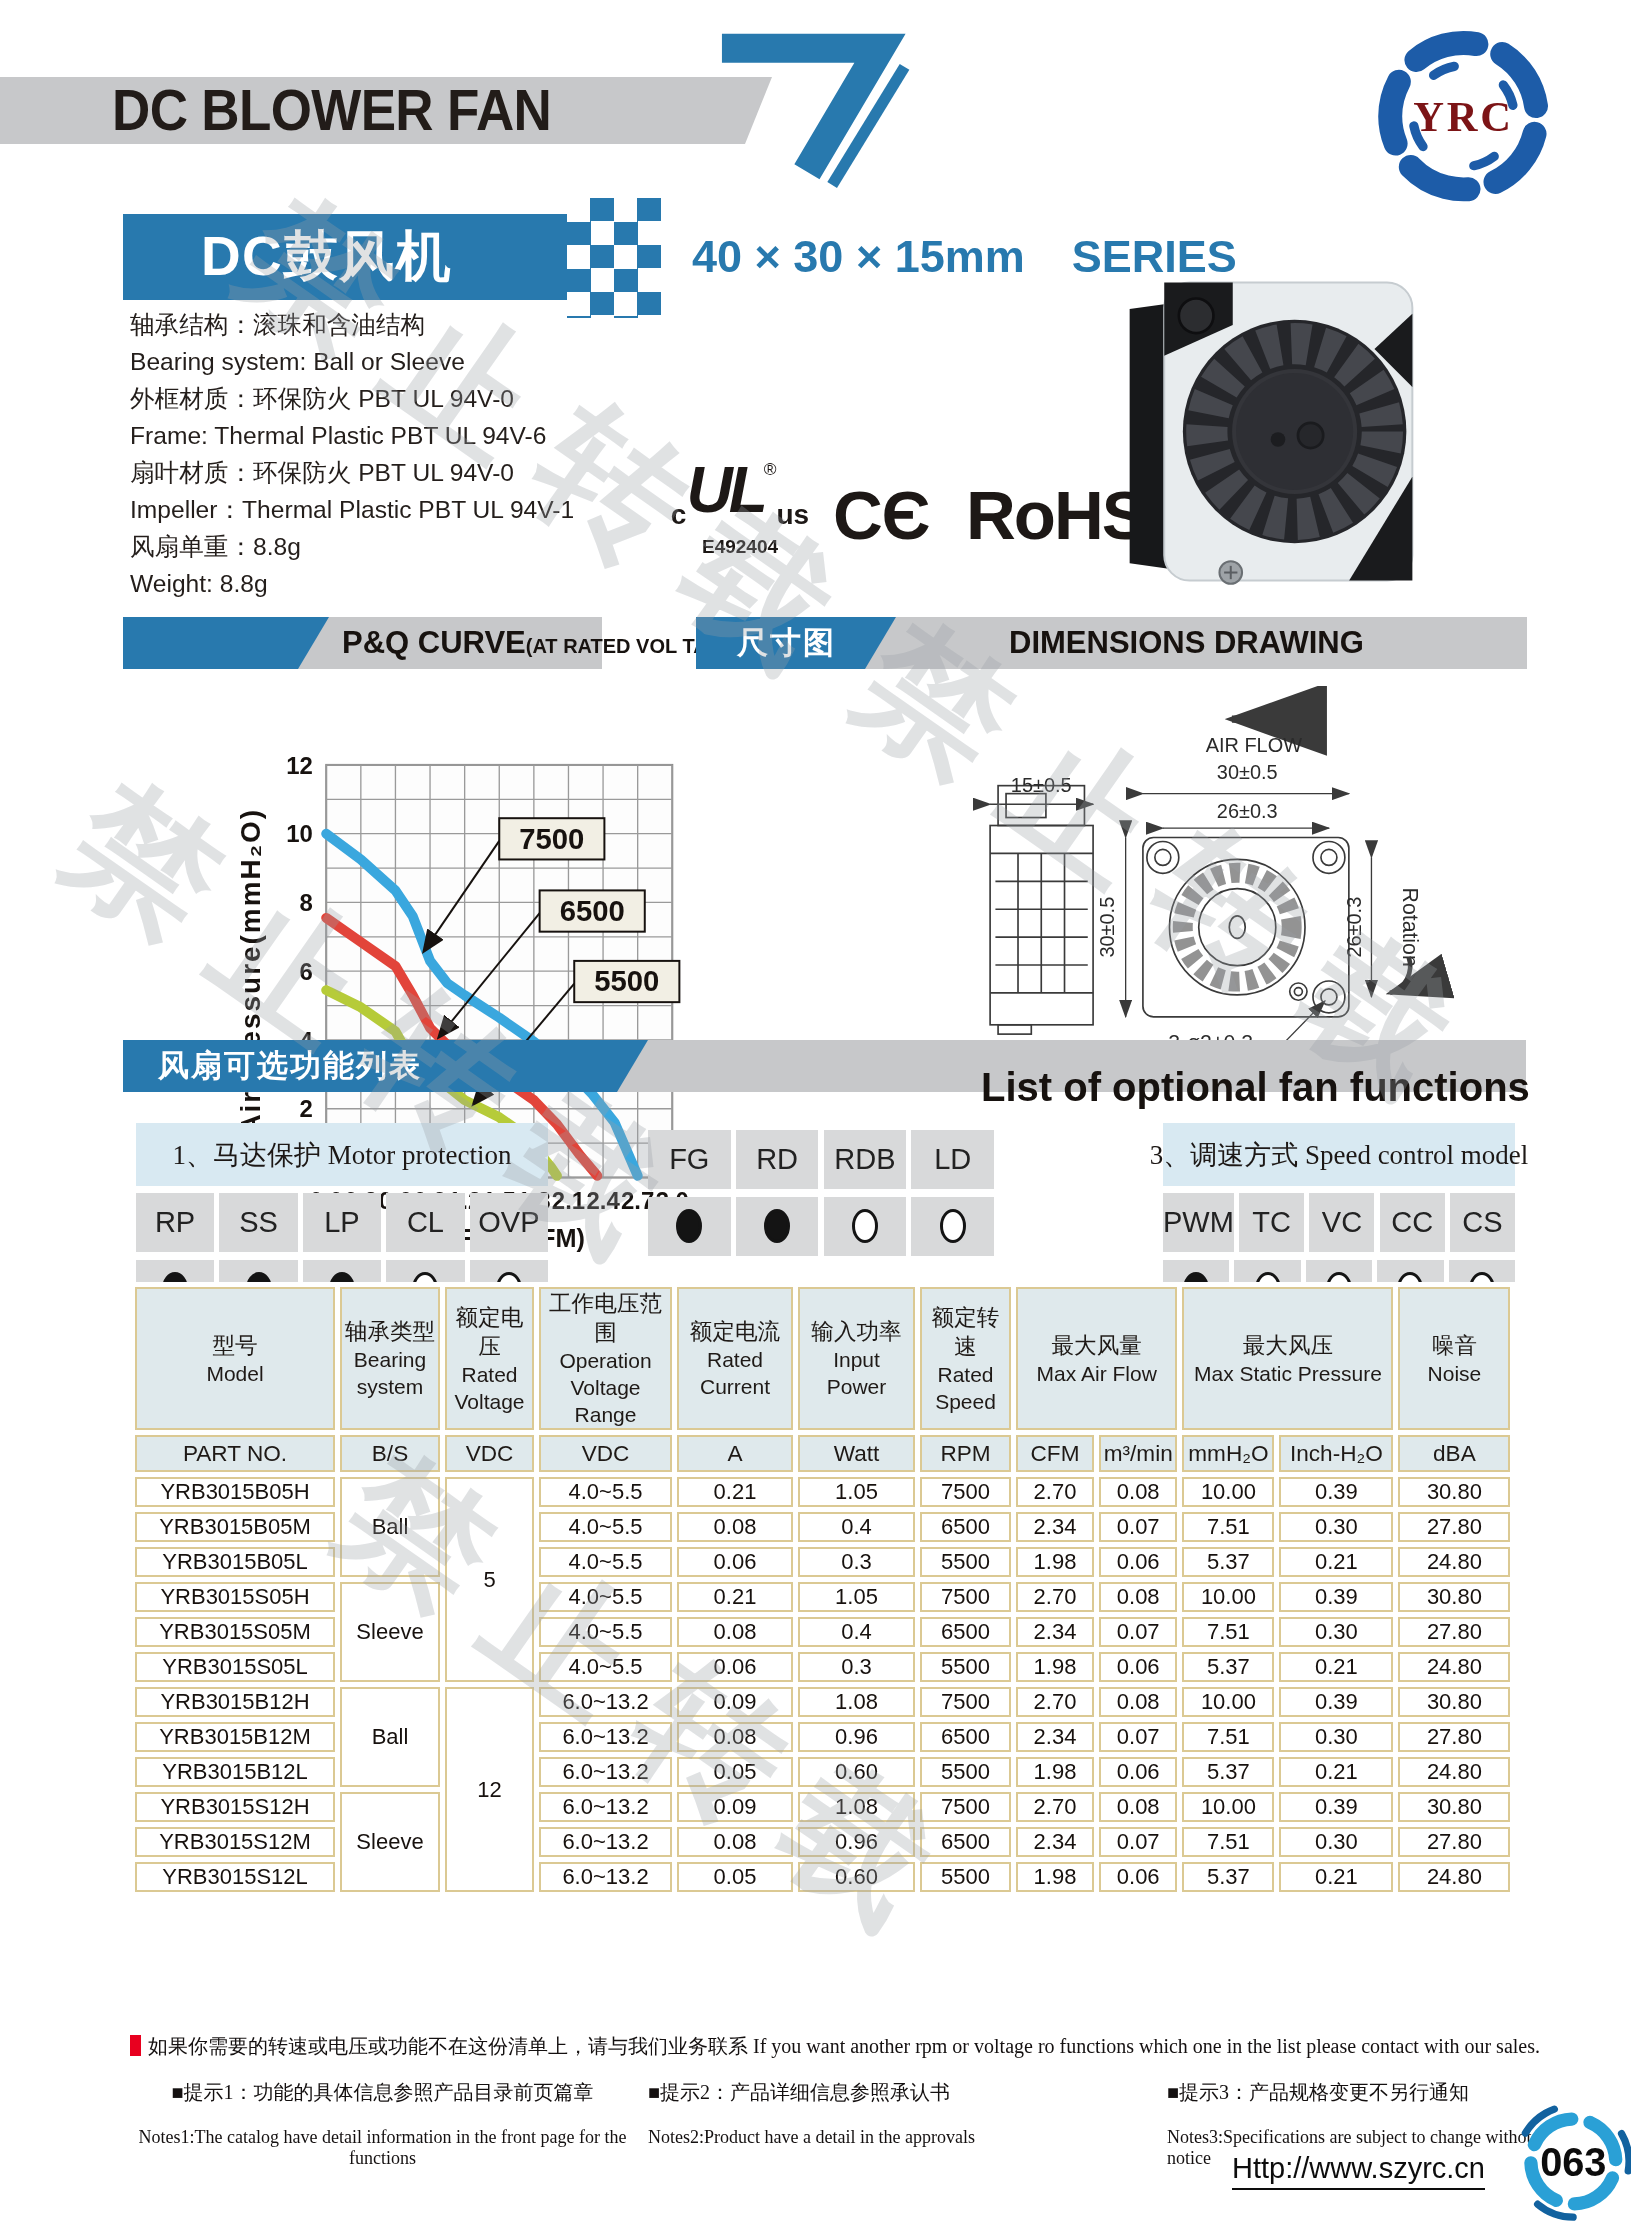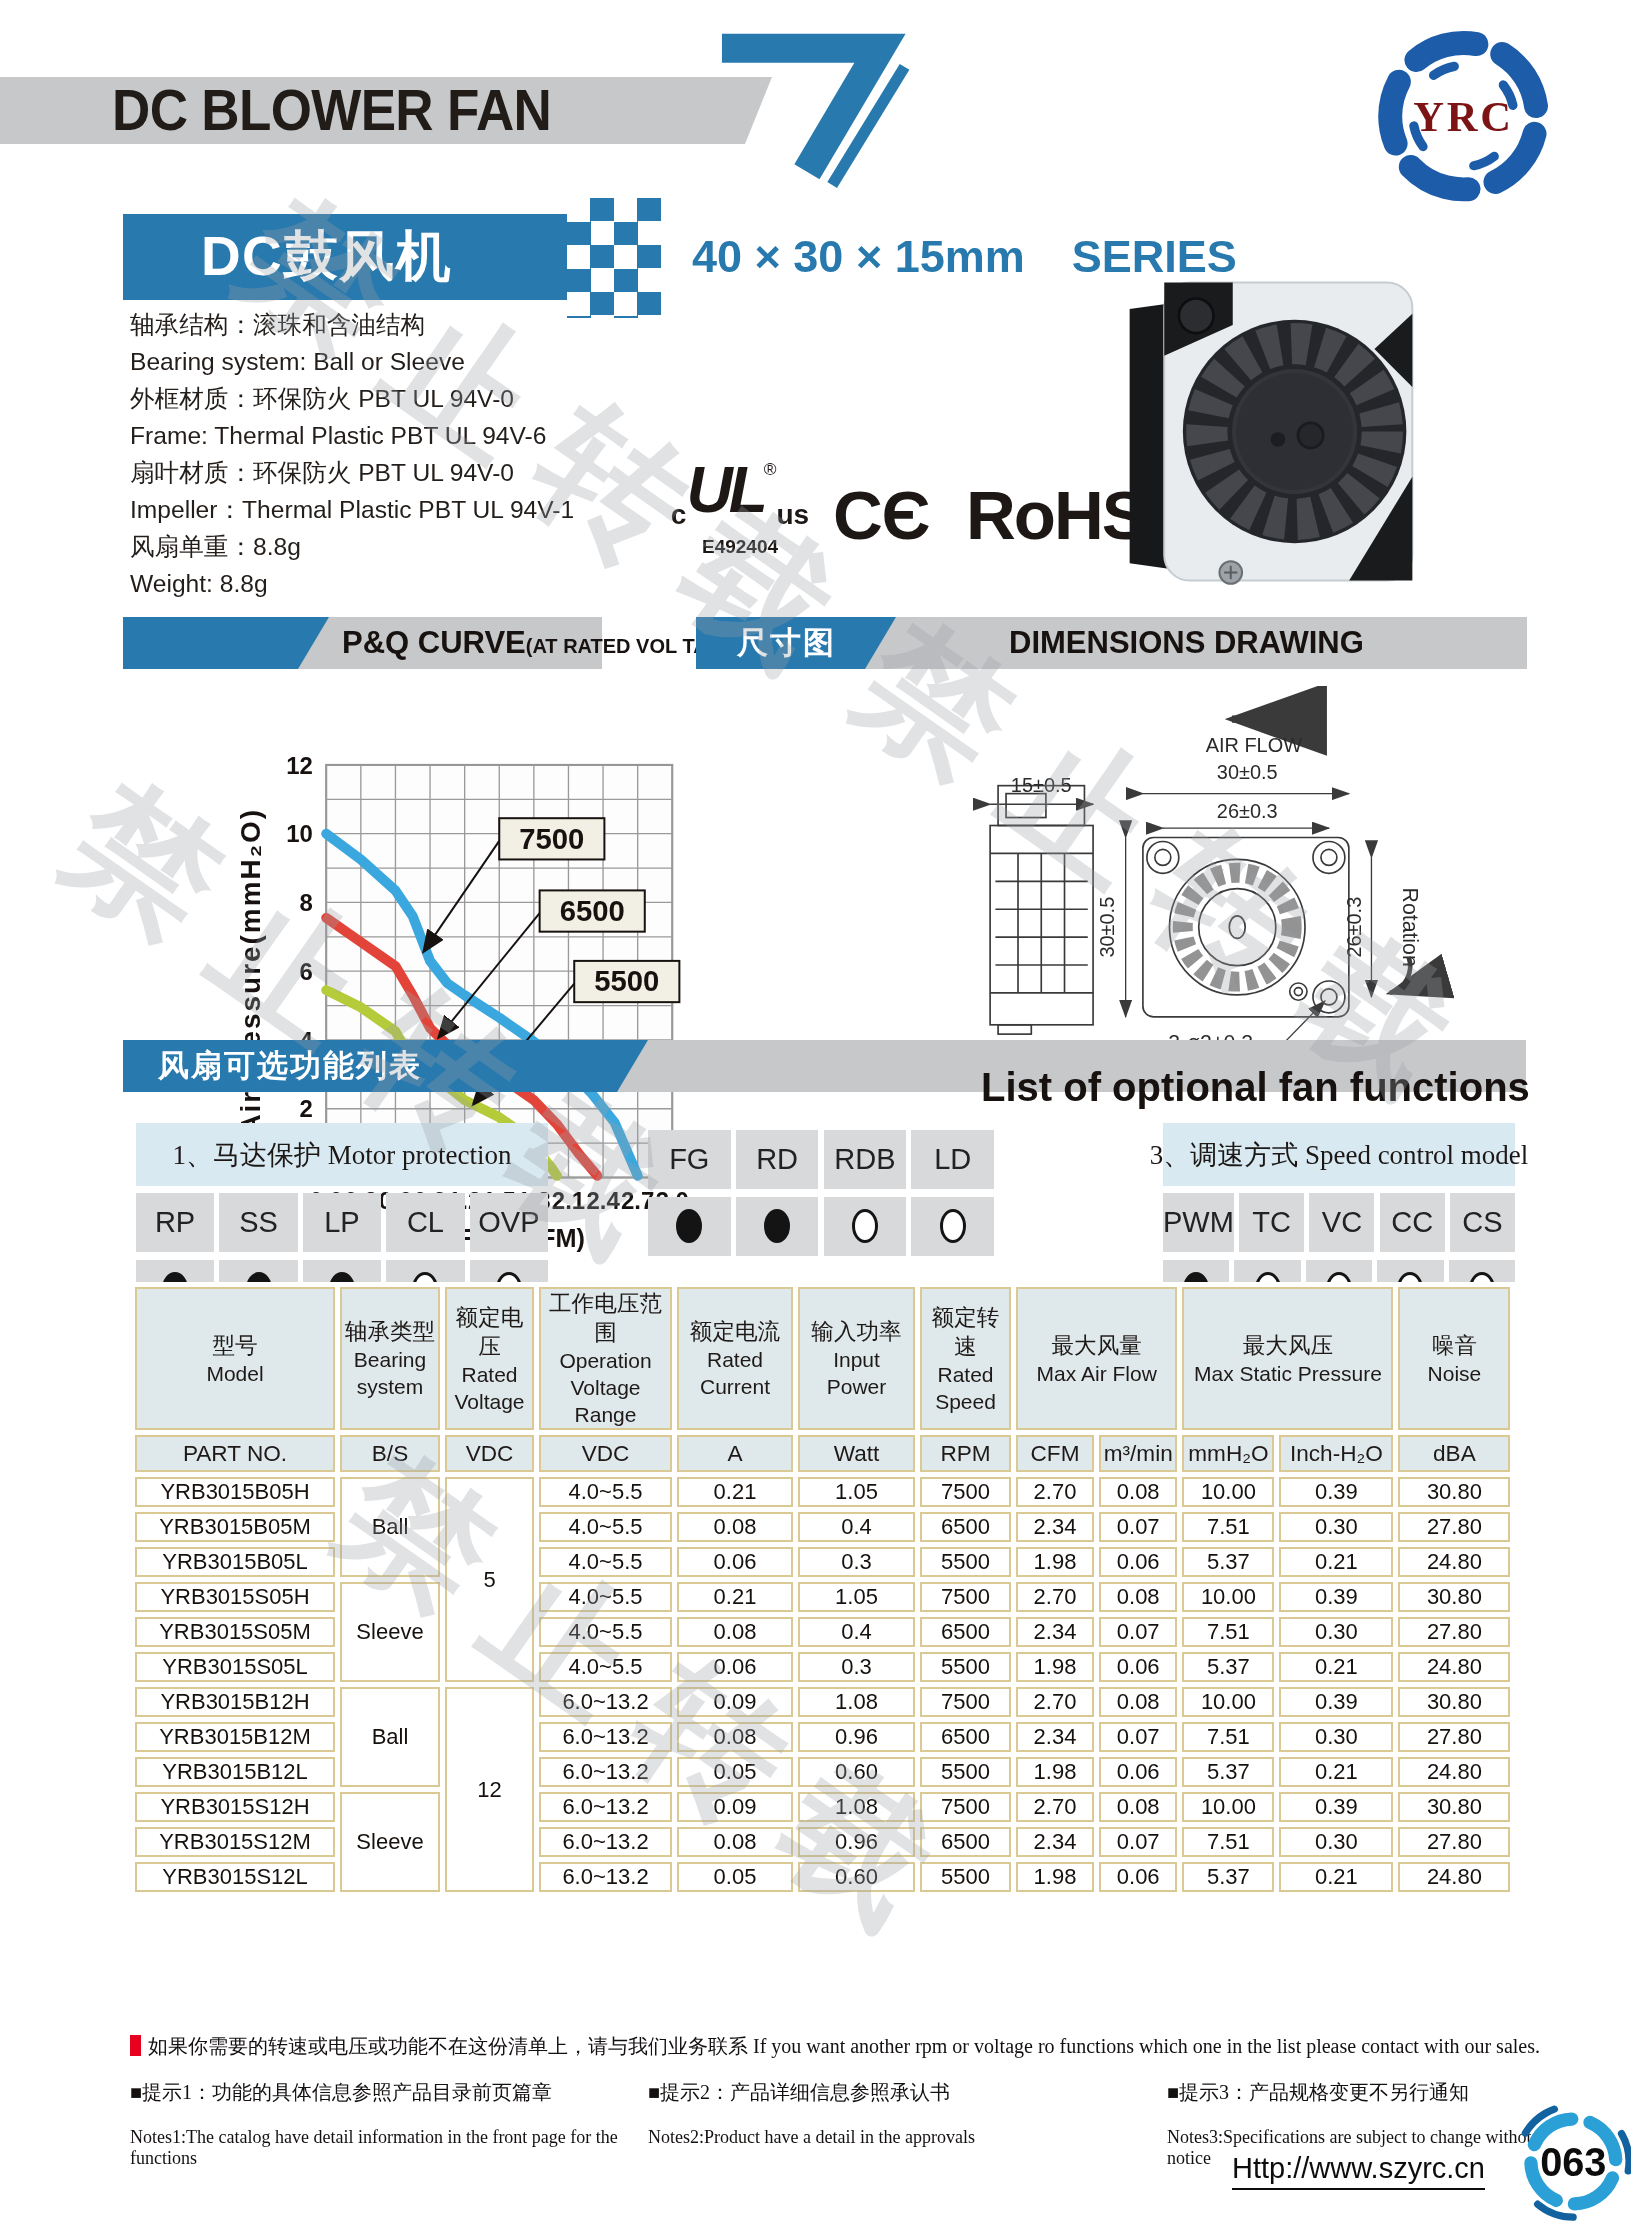--- a/index.html
+++ b/index.html
@@ -613,21 +613,21 @@
           <td>5.37</td>
           <td>0.21</td>
           <td>24.80</td>
         </tr>
       </tbody>
   </table>
 
   <div class="abs note-main">
     <span class="red-sq"></span><span>如果你需要的转速或电压或功能不在这份清单上，请与我们业务联系 If you want another rpm or voltage ro functions which one in the list please contact with our sales.</span>
   </div>
-  <div class="note-col" style="left:130px;width:505px;">
+  <div class="note-col" style="left:130px;width:505px;text-align:center;">
     <div class="cn">■提示1：功能的具体信息参照产品目录前页篇章</div>
     <div class="en">Notes1:The catalog have detail information in the front page for the functions</div>
   </div>
   <div class="note-col" style="left:648px;width:479px;">
     <div class="cn">■提示2：产品详细信息参照承认书</div>
     <div class="en">Notes2:Product have a detail in the approvals</div>
   </div>
   <div class="note-col" style="left:1167px;width:372px;">
     <div class="cn">■提示3：产品规格变更不另行通知</div>
     <div class="en">Notes3:Specifications are subject to change withot notice</div>

